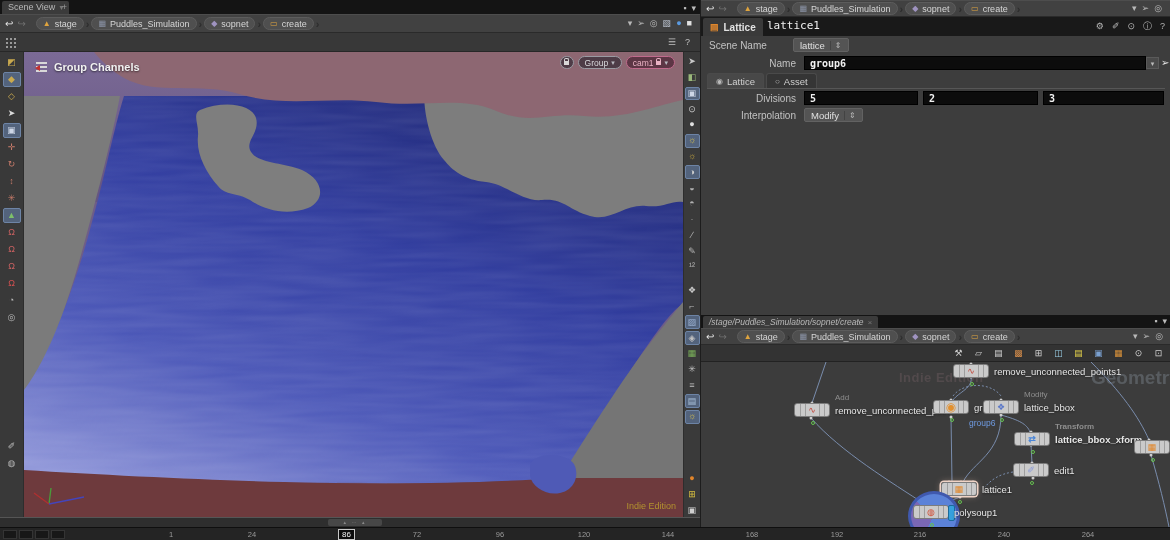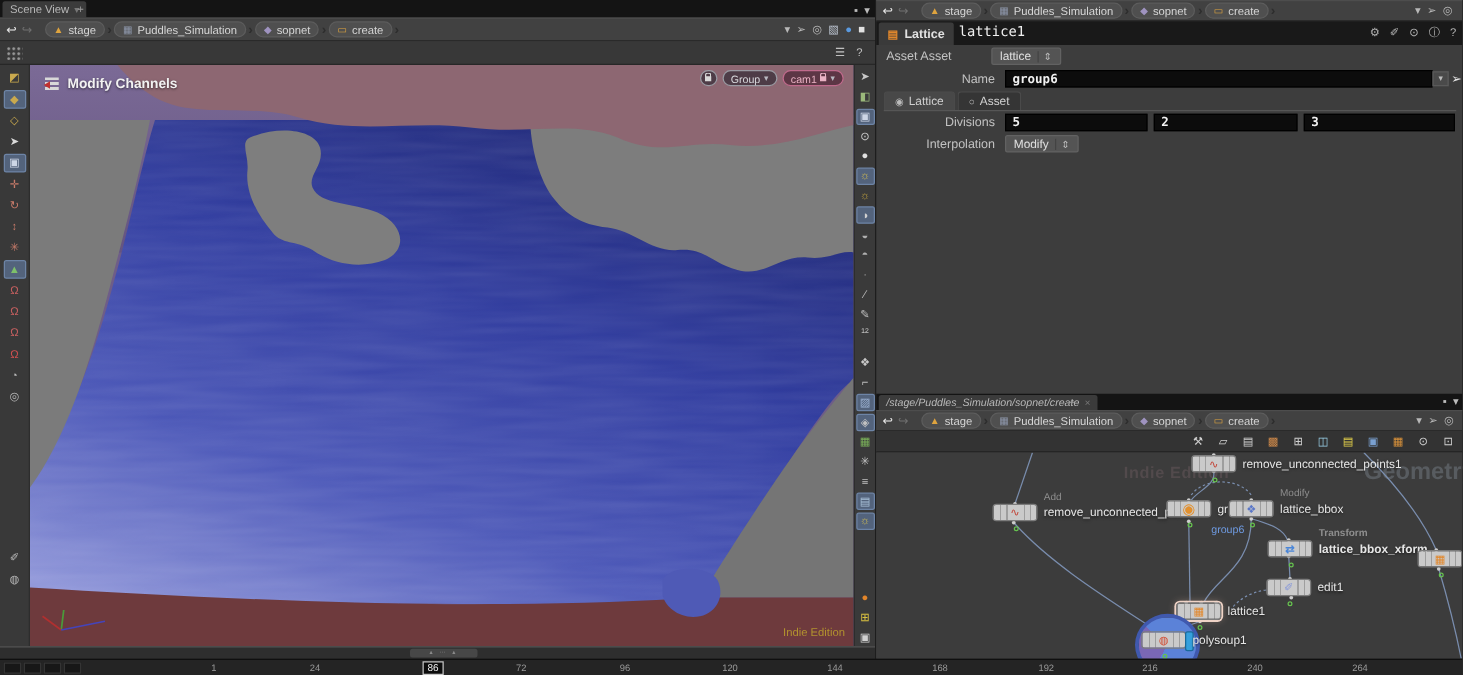--- a/index.html
+++ b/index.html
@@ -258,21 +258,21 @@
         <path d="M0,418 C80,423 180,428 260,430 C360,433 460,431 536,426 L659,426 L659,465 L0,465 Z" fill="#6e3a3d"></path>
         <path d="M506,412 C512,400 542,400 550,412 C556,424 550,438 536,441 C521,444 508,434 506,424 Z" fill="#4f5ab6"></path>
         <g stroke-width="1.4">
           <line x1="25" y1="452" x2="27" y2="436" stroke="#4a9a3a"></line>
           <line x1="25" y1="452" x2="10" y2="441" stroke="#b03030"></line>
           <line x1="25" y1="452" x2="60" y2="445" stroke="#4444bb"></line>
         </g>
       </svg>
       <div id="mch">
         <span class="mchicon"></span>
-        <span>Modify Channels</span>
+        <span>Group Channels</span>
       </div>
       <div class="pills">
         <span class="pill lockpill">
             <span class="mlock"></span>
           </span>
         <span class="pill">
             <span>Group</span>
             <span class="dd">▾</span>
           </span>
         <span class="pill cam">
@@ -418,21 +418,21 @@
         <span class="nnamefield">lattice1</span>
         <span class="hicons">
             <span class="bicon"><span class="tg" style="color: rgb(180, 180, 180);">⚙</span></span>
             <span class="bicon"><span class="tg" style="color: rgb(180, 180, 180);">✐</span></span>
             <span class="bicon"><span class="tg" style="color: rgb(180, 180, 180);">⊙</span></span>
             <span class="bicon"><span class="tg" style="color: rgb(180, 180, 180);">ⓘ</span></span>
             <span class="bicon"><span class="tg" style="color: rgb(180, 180, 180);">?</span></span>
           </span>
       </div>
       <div class="prow" style="top:38px">
-        <span class="plabel" style="left:8px">Asset Asset</span>
+        <span class="plabel" style="left:8px">Scene Name</span>
         <span class="chipsel" style="left:92px">
             <span>lattice</span>
             <span class="stepper"></span>
           </span>
       </div>
       <div class="prow" style="top:56px">
         <span class="plabel r">Name</span>
         <span class="bfield" style="left:103px;width:342px">group6</span>
         <span class="ddbox" style="left:445px">▾</span>
         <span class="curarrow" style="left:460px;top:1px">➢</span>

